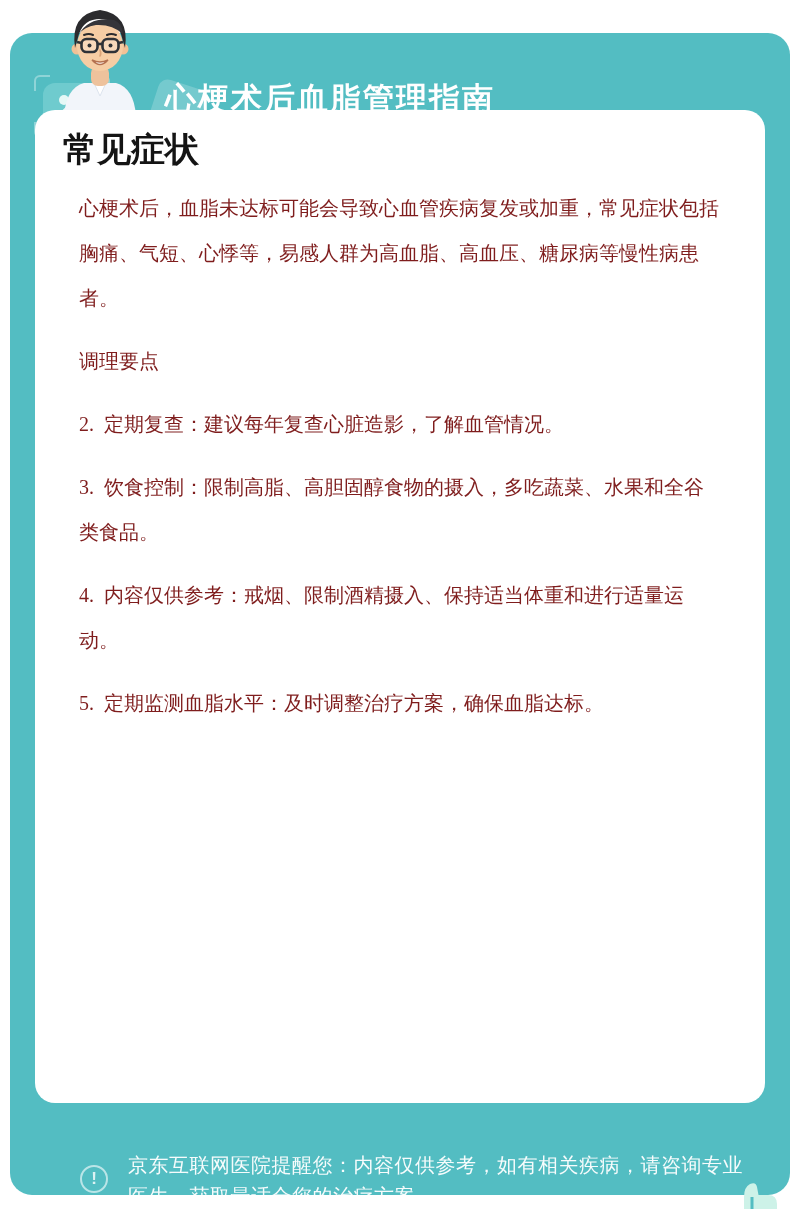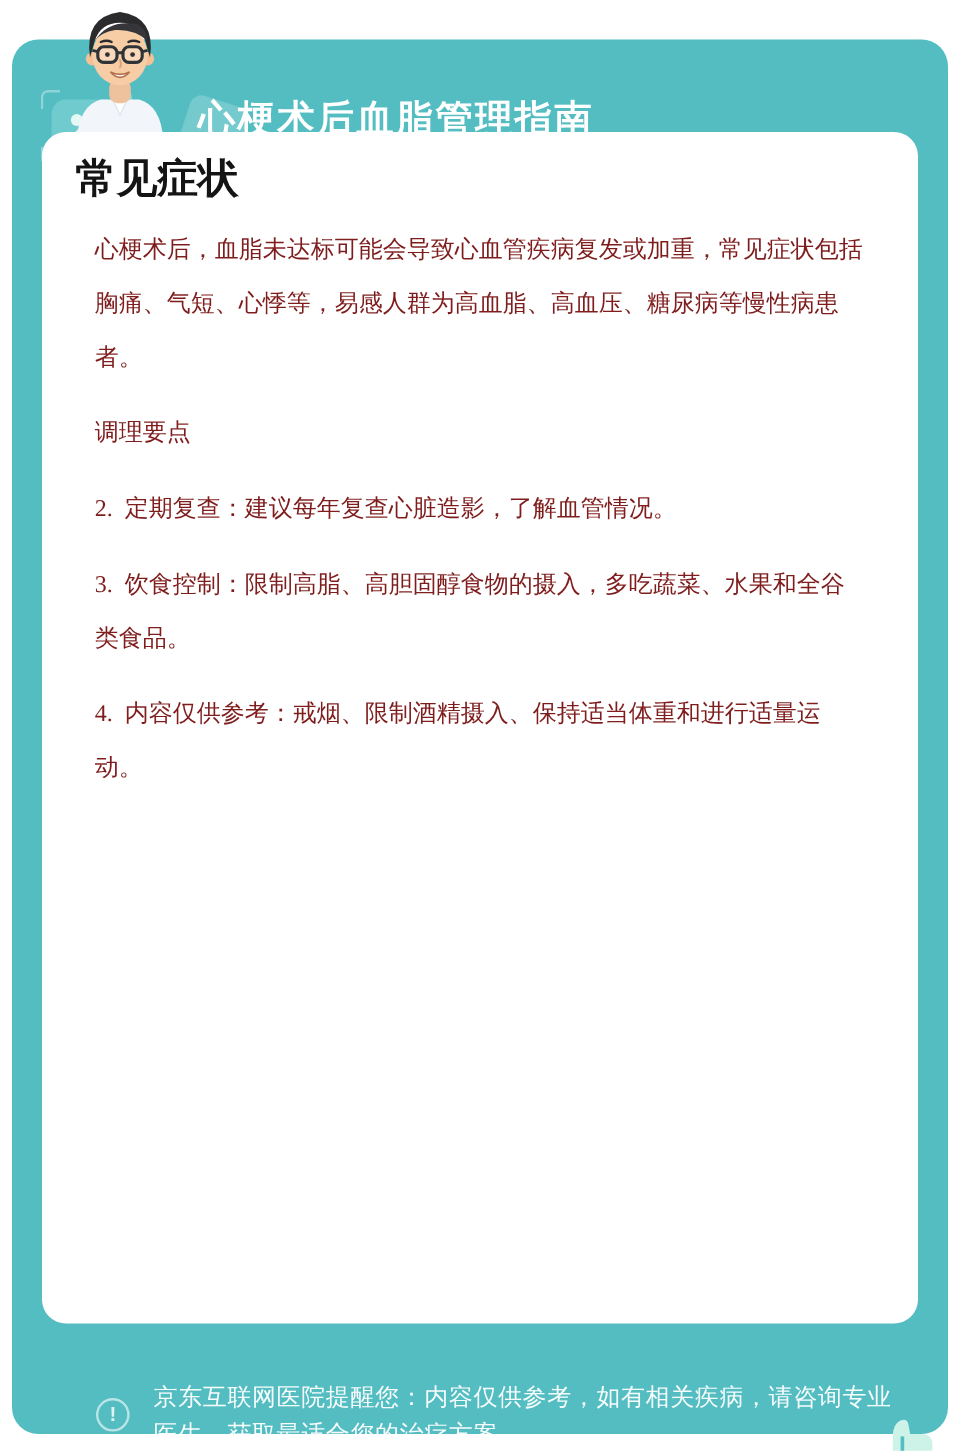--- a/index.html
+++ b/index.html
@@ -140,13 +140,16 @@
 
   <div class="list-item">
     <span class="num">2.</span><span>定期复查：建议每年复查心脏造影，了解血管情况。</span>
   </div>
   <div class="list-item">
     <span class="num">3.</span><span>饮食控制：限制高脂、高胆固醇食物的摄入，多吃蔬菜、水果和全谷类食品。</span>
   </div>
   <div class="list-item">
     <span class="num">4.</span><span>内容仅供参考：戒烟、限制酒精摄入、保持适当体重和进行适量运动。</span>
   </div>
+  <div class="list-item">
+    <span class="num">5.</span><span>定期监测血脂水平：及时调整治疗方案，确保血脂达标。</span>
+  </div>
 </div>
 
 </body></html>

